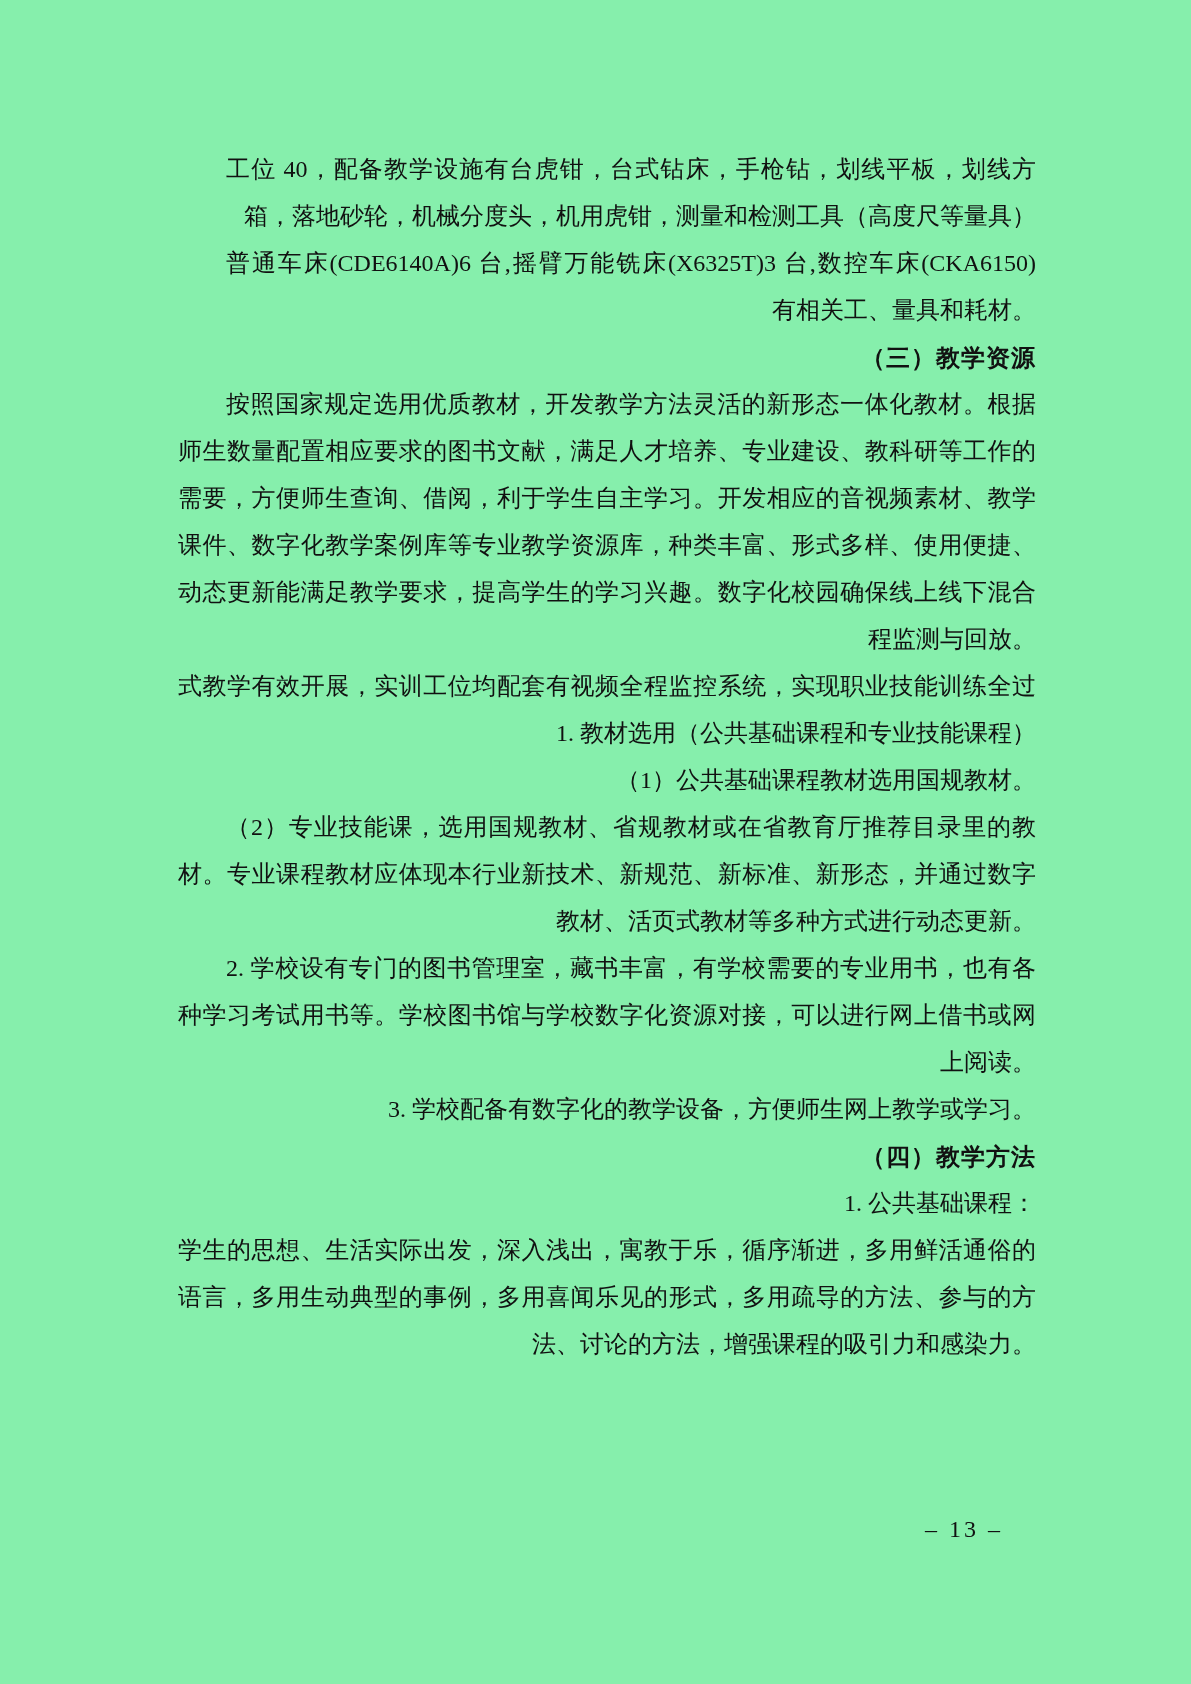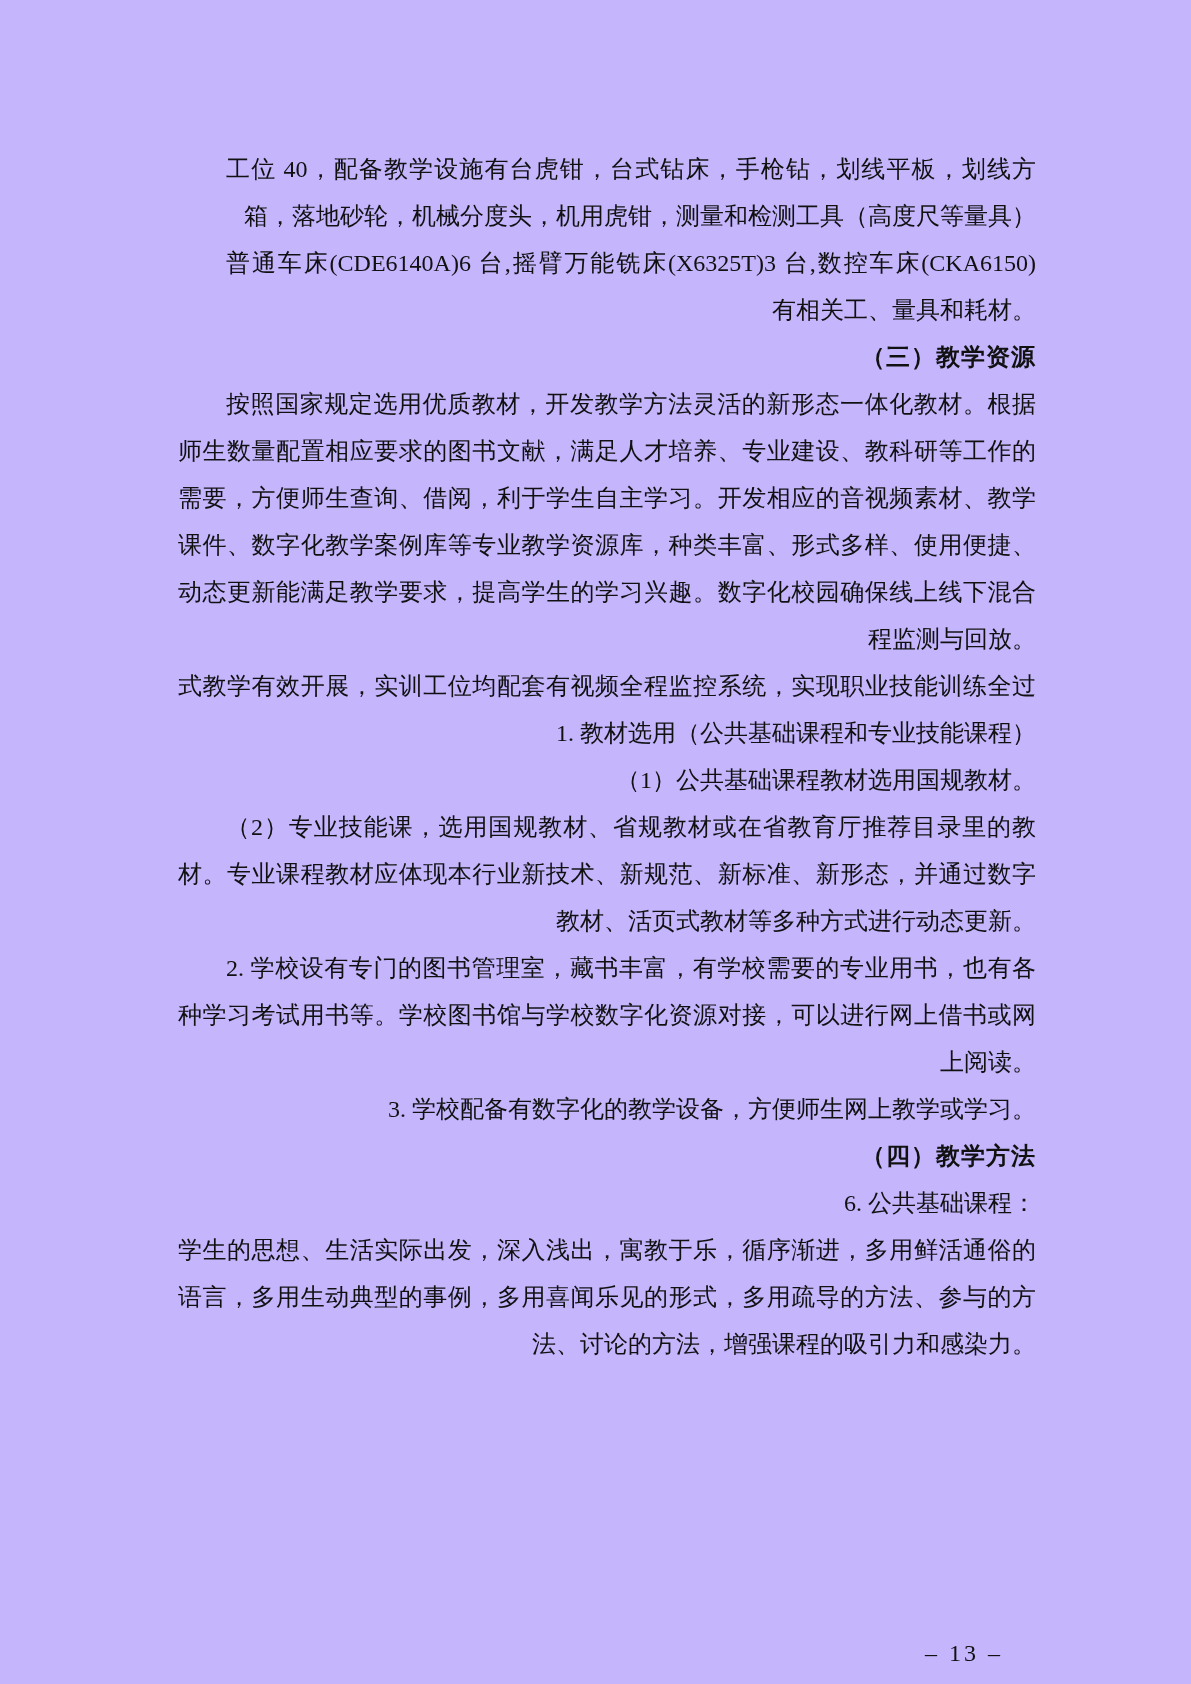--- a/index.html
+++ b/index.html
@@ -4,21 +4,21 @@
 <style>
   html, body {
     margin: 0;
     padding: 0;
     background: #ffffff;
   }
   .page {
     position: relative;
     width: 1191px;
     height: 1684px;
-    background: #c4b5fd;
+    background: #86efac;
     color: #111111;
     font-family: "Liberation Serif", "DejaVu Serif", serif;
     overflow: hidden;
   }
   .text-block {
     position: absolute;
     left: 178px;
     top: 146px;
     width: 858px;
     font-size: 24px;
@@ -31,26 +31,26 @@
   }
   .line.indent {
     text-indent: 48px;
   }
   .line.justify {
     text-align: justify;
     text-align-last: justify;
   }
   .line.heading {
     font-weight: bold;
-    font-family: Liberation Serif, serif;
+    font-family: Liberation Sans, sans-serif;
     letter-spacing: 1px;
   }
   .page-number {
     position: absolute;
-    top: 1640px;
+    top: 1516px;
     left: 925px;
     font-size: 24px;
     letter-spacing: 3px;
     color: #111111;
     font-family: "Liberation Serif", "DejaVu Serif", serif;
   }
 </style>
 </head>
 <body>
 
@@ -71,20 +71,20 @@
     <div class="line indent">1. 教材选用（公共基础课程和专业技能课程）</div>
     <div class="line indent">（1）公共基础课程教材选用国规教材。</div>
     <div class="line indent justify">（2）专业技能课，选用国规教材、省规教材或在省教育厅推荐目录里的教</div>
     <div class="line justify">材。专业课程教材应体现本行业新技术、新规范、新标准、新形态，并通过数字</div>
     <div class="line">教材、活页式教材等多种方式进行动态更新。</div>
     <div class="line indent justify">2. 学校设有专门的图书管理室，藏书丰富，有学校需要的专业用书，也有各</div>
     <div class="line justify">种学习考试用书等。学校图书馆与学校数字化资源对接，可以进行网上借书或网</div>
     <div class="line">上阅读。</div>
     <div class="line indent">3. 学校配备有数字化的教学设备，方便师生网上教学或学习。</div>
     <div class="line indent heading">（四）教学方法</div>
-    <div class="line indent">6. 公共基础课程：</div>
+    <div class="line indent">1. 公共基础课程：</div>
     <div class="line justify">学生的思想、生活实际出发，深入浅出，寓教于乐，循序渐进，多用鲜活通俗的</div>
     <div class="line justify">语言，多用生动典型的事例，多用喜闻乐见的形式，多用疏导的方法、参与的方</div>
     <div class="line">法、讨论的方法，增强课程的吸引力和感染力。</div>
   </div>
 
   <div class="page-number">– 13 –</div>
 </div>
 
 </body></html>

